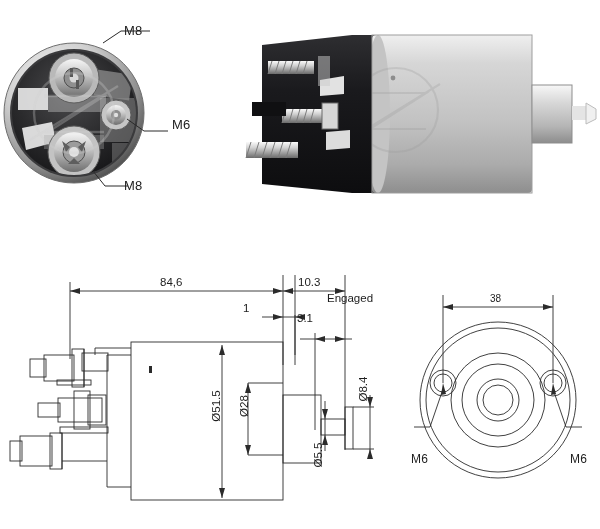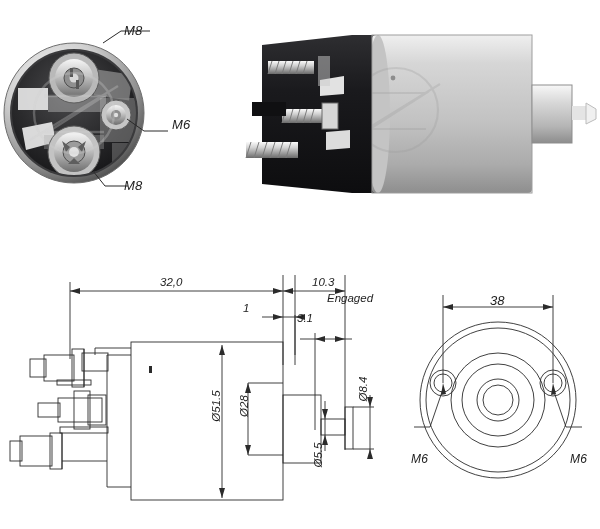--- a/index.html
+++ b/index.html
@@ -1,18 +1,18 @@
 <!DOCTYPE html>
 <html><head>
 <meta charset="utf-8">
 <style>
   html,body{margin:0;padding:0;background:#ffffff;}
   body{width:600px;height:529px;position:relative;overflow:hidden;
        font-family:"Liberation Sans", sans-serif;color:#1a1a1a;}
-  .stage{position:absolute;left:0;top:0;width:600px;height:515px;font-style:italic;}
+  .stage{position:absolute;left:0;top:0;width:600px;height:515px;}
   .abs{position:absolute;}
   .lbl{position:absolute;font-size:13px;letter-spacing:.2px;color:#1d1d1d;white-space:nowrap;}
   .dimtxt{position:absolute;font-size:11.5px;color:#1d1d1d;white-space:nowrap;}
   .vert{transform-origin:center center;}
   svg{display:block;}
 </style>
 </head>
 <body>
 
 <div class="stage">
@@ -299,28 +299,28 @@
         <path d="M443 134 L430 172"></path>
         <path d="M430 172 L414 172"></path>
         <path d="M443 128 L441 140 L446 139 Z" fill="#2b2b2b" stroke="none"></path>
         <path d="M553 134 L566 172"></path>
         <path d="M566 172 L582 172"></path>
         <path d="M553 128 L551 140 L556 139 Z" fill="#2b2b2b" stroke="none"></path>
       </g>
     </g>
   </svg>
 
-  <div class="dimtxt" style="left:160px;top:276px;">32,0</div>
-  <div class="dimtxt" style="left:312px;top:276px;">10.3</div>
+  <div class="dimtxt" style="left:160px;top:276px;">84,6</div>
+  <div class="dimtxt" style="left:298px;top:276px;">10.3</div>
   <div class="dimtxt" style="left:287px;top:292px;margin-left:40px;">Engaged</div>
   <div class="dimtxt" style="left:243px;top:302px;">1</div>
   <div class="dimtxt" style="left:297px;top:312px;">3.1</div>
 
   <div class="dimtxt vert" style="left:200px;top:400px;transform:rotate(-90deg);">Ø51.5</div>
   <div class="dimtxt vert" style="left:233px;top:400px;transform:rotate(-90deg);">Ø28</div>
   <div class="dimtxt vert" style="left:351px;top:383px;transform:rotate(-90deg);">Ø8.4</div>
   <div class="dimtxt vert" style="left:306px;top:449px;transform:rotate(-90deg);">Ø5.5</div>
 
-  <div class="dimtxt" style="left:490px;top:293px;font-size:13px;">38</div>
+  <div class="dimtxt" style="left:490px;top:293px;font-size:10px;">38</div>
   <div class="lbl" style="left:411px;top:452px;font-size:12px;">M6</div>
   <div class="lbl" style="left:570px;top:452px;font-size:12px;">M6</div>
 
 </div>
 
 </body></html>

